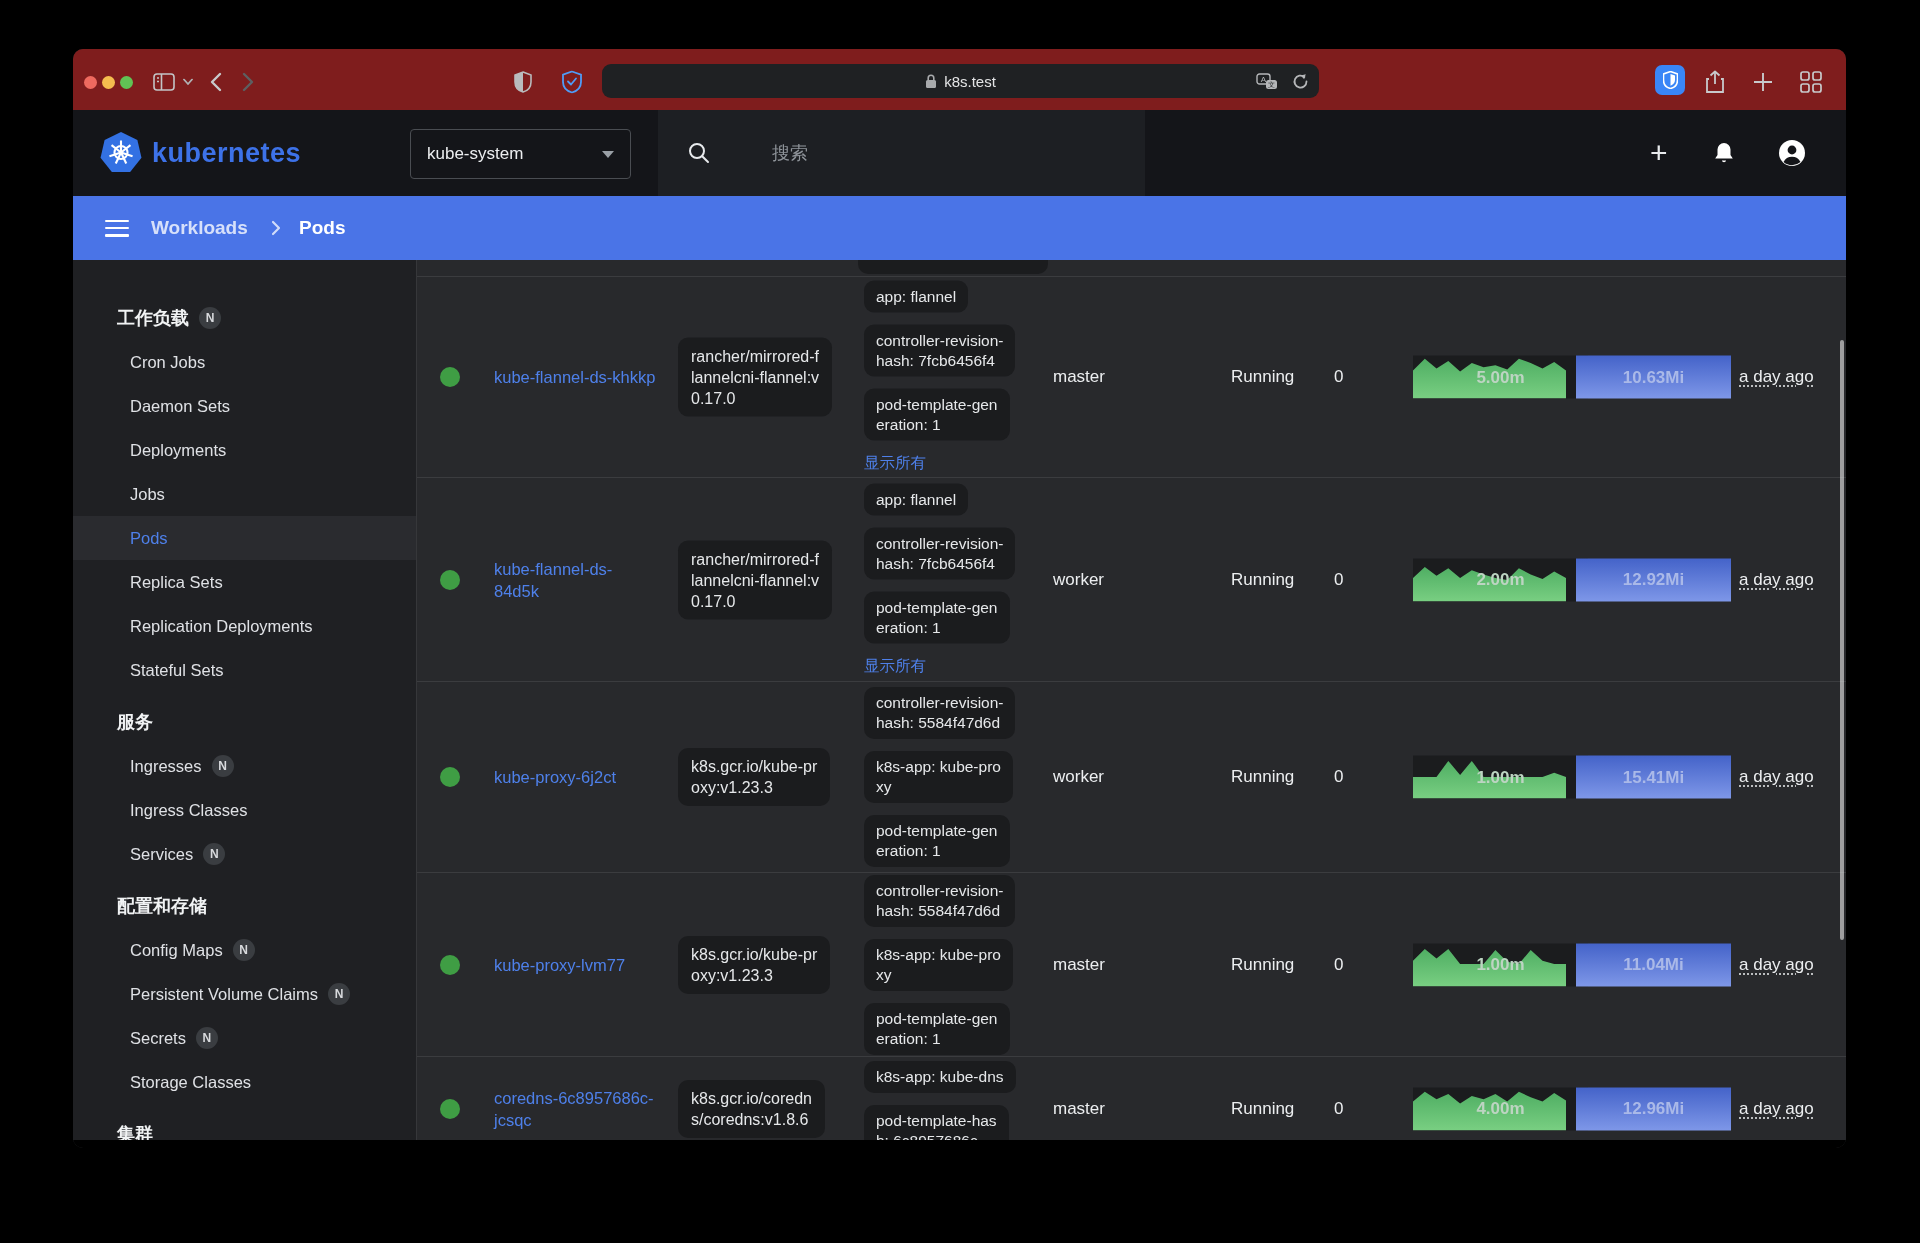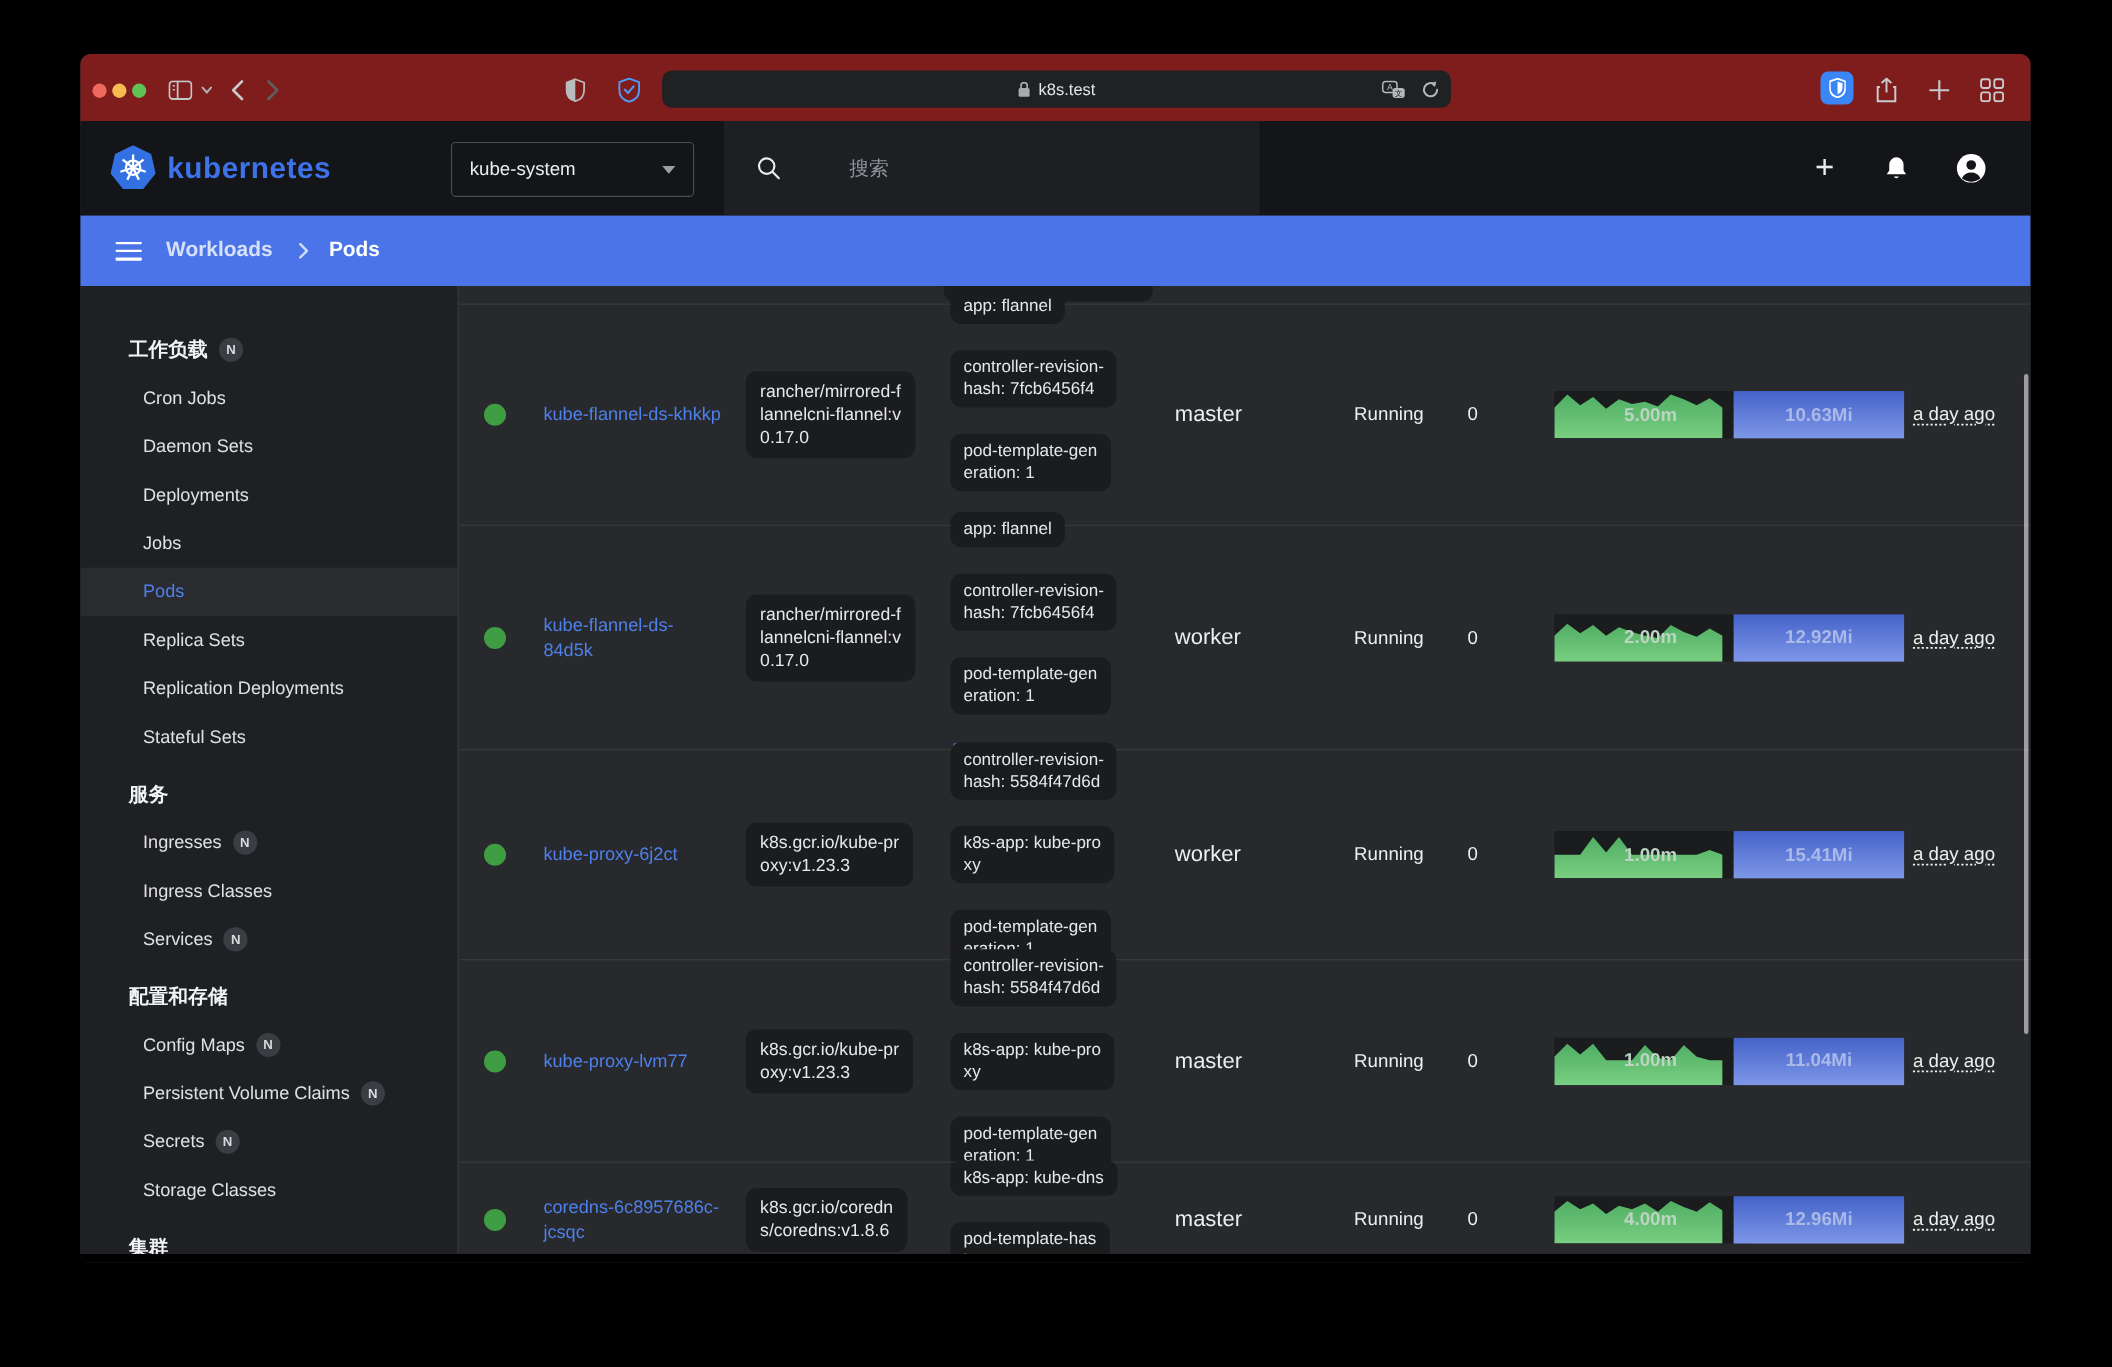--- a/index.html
+++ b/index.html
@@ -56,23 +56,23 @@
 
   .tablearea { position:absolute; left:343px; top:0; right:0; bottom:0; background:#28292c; border-left:1px solid #36373a; }
   .partialchip { position:absolute; left:441px; top:0; width:190px; height:14px; background:#1b1c1e; border-radius:0 0 10px 10px; }
   .rows { position:absolute; left:0; top:16px; right:0; }
   .row { position:relative; border-top:1px solid #3b3c3f; }
   .ctr { position:absolute; top:50%; transform:translateY(-50%); }
   .dot { left:23px; width:20px; height:20px; border-radius:50%; background:#3f9d44; }
   .podname { left:77px; width:182px; color:#4e80ea; font-size:16.5px; line-height:22px; white-space:pre-line; text-decoration:none; cursor:pointer; }
   .chip { background:#1b1c1e; border-radius:10px; padding:6px 12px; color:#e6e8ea; font-size:15.5px; line-height:20px; white-space:pre-line; }
   .imagechip { left:261px; max-width:182px; font-size:16px; line-height:21px; padding:8px 13px; }
-  .labels { left:447px; display:flex; flex-direction:column; align-items:flex-start; gap:24px; }
+  .labels { left:447px; display:flex; flex-direction:column; align-items:flex-start; gap:12px; }
   .showall { color:#4e80ea; font-size:15.5px; cursor:pointer; }
-  .node  { left:651px; color:#eceef0; font-size:20px; }
+  .node  { left:636px; color:#eceef0; font-size:17px; }
   .statusv { left:814px; color:#eceef0; font-size:17px; }
   .restarts { left:917px; color:#eceef0; font-size:17px; }
   .cpuchip { left:996px; width:175px; height:43px; background:#1b1c1e; overflow:hidden; }
   .cpuchip svg { position:absolute; inset:0; }
   .chipval { position:absolute; inset:0; display:flex; align-items:center; justify-content:center;
              font-size:17px; font-weight:bold; }
   .cpuval { color:#bdd4c2; }
   .memchip { left:1159px; width:155px; height:43px; }
   .memval { color:#aab9e8; }
   .age { left:1322px; color:#eceef0; font-size:17px; text-decoration:underline dotted; text-underline-offset:4px; cursor:default; }

